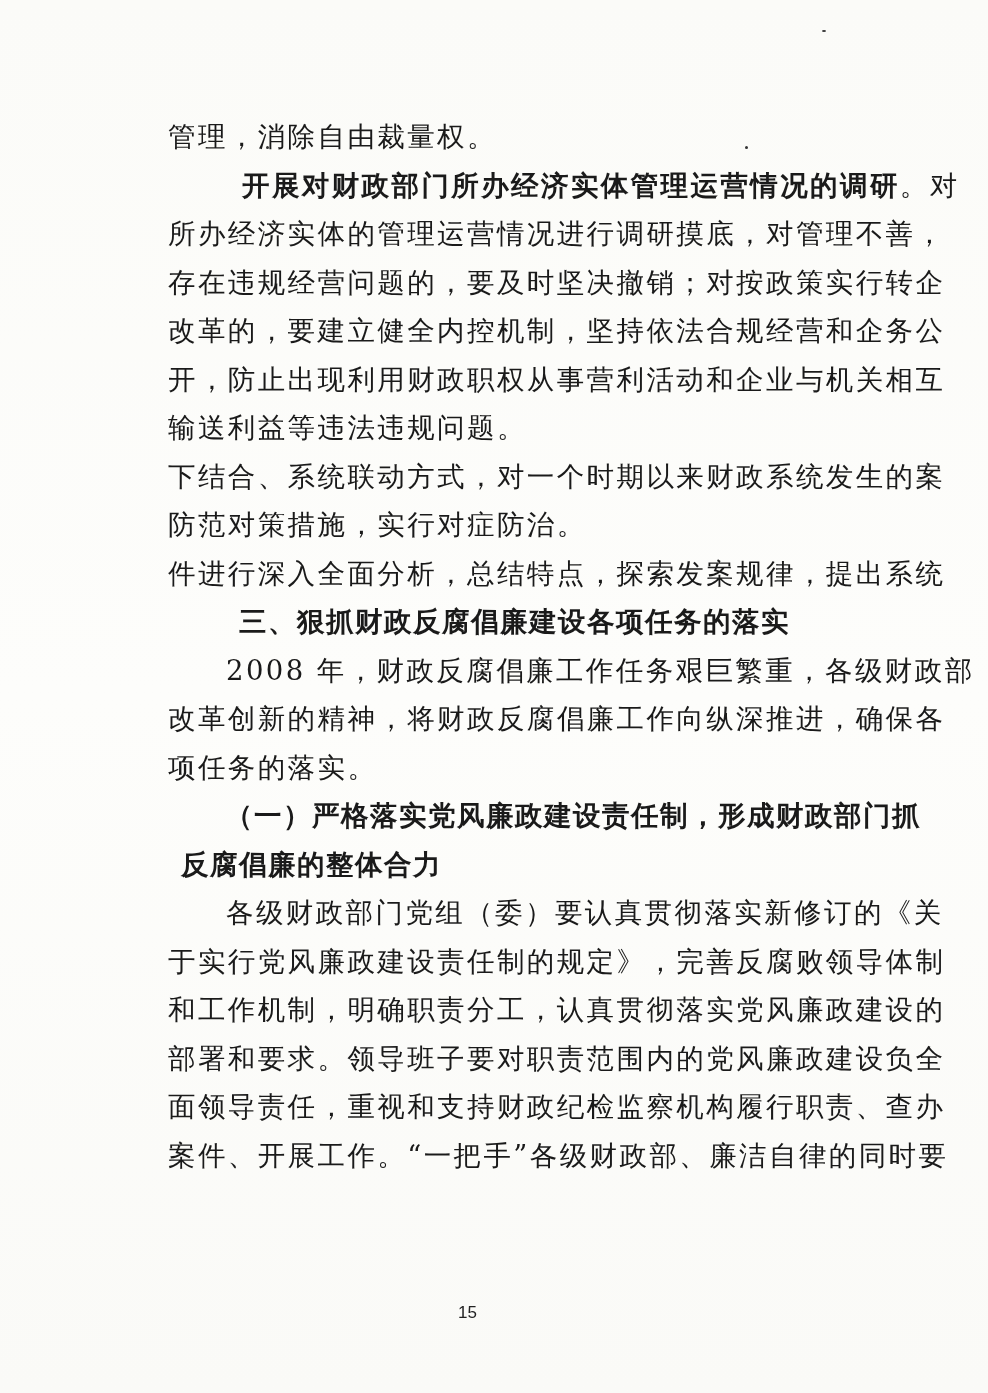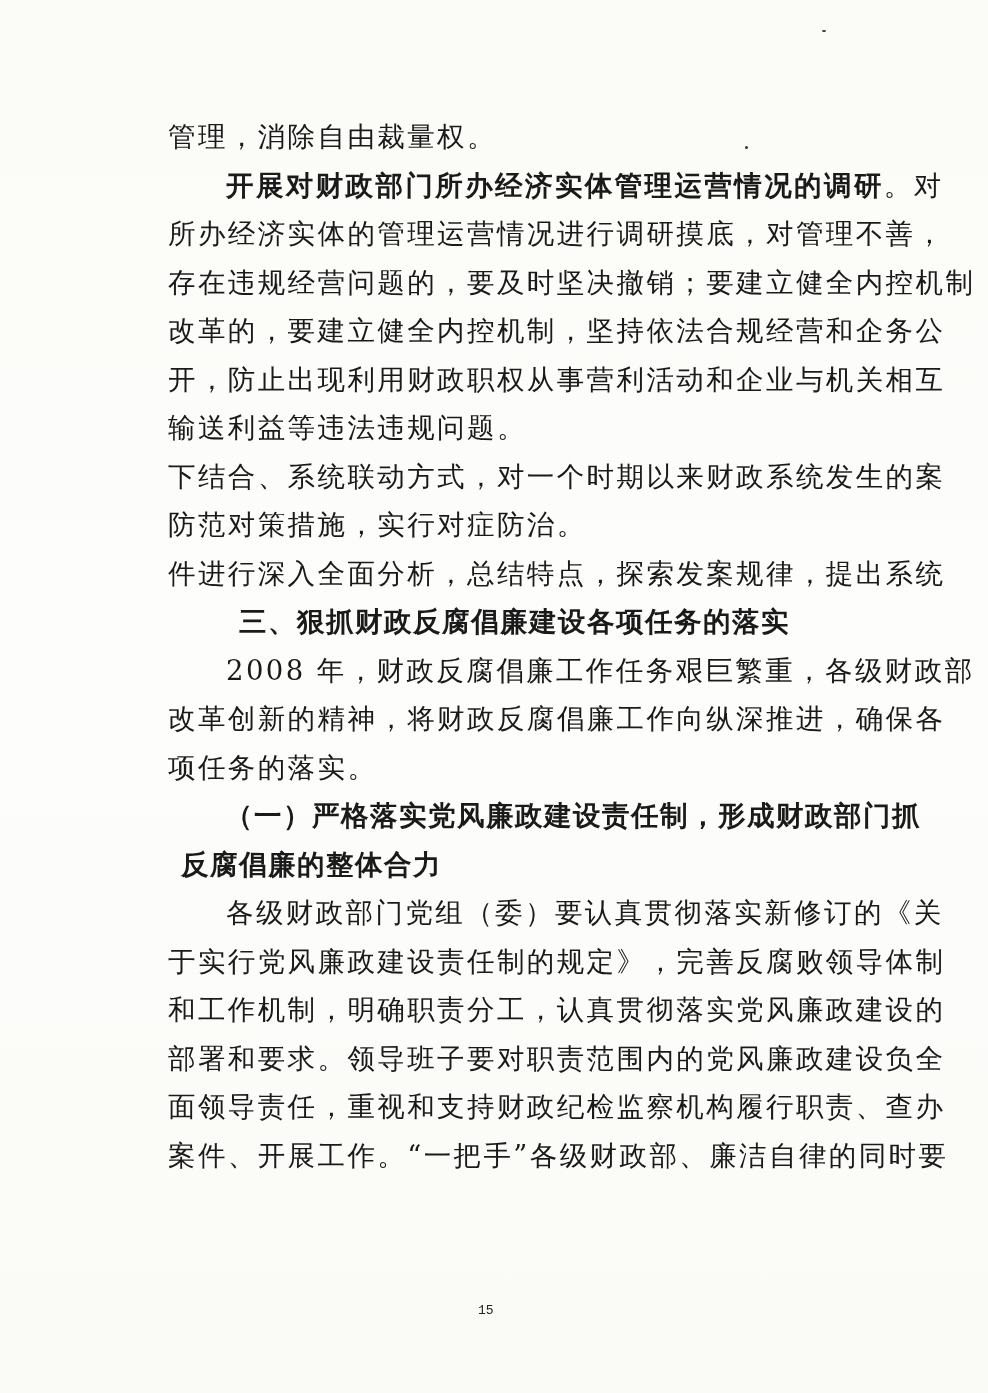--- a/index.html
+++ b/index.html
@@ -24,48 +24,48 @@
     }
     .line {
       height: 48.5px;
       line-height: 48.5px;
       font-size: 27.5px;
       letter-spacing: 2.4px;
       white-space: nowrap;
       overflow: visible;
     }
     .indent { padding-left: 58px; }
-    .bold { font-weight: bold; font-family: Liberation Serif, serif; }
+    .bold { font-weight: bold; font-family: Liberation Serif, serif; margin-left: 16px; }
     .heading { font-weight: bold; font-family: "DejaVu Sans", "Liberation Sans", sans-serif; letter-spacing: 1.5px; margin-left: 13px; }
     .page-number {
       position: absolute;
-      left: 478px; top: 1303px;
-      font-size: 13px;
-      font-family: Liberation Mono, monospace;
+      left: 458px; top: 1303px;
+      font-size: 17px;
+      font-family: Liberation Sans, sans-serif;
       color: #222;
     }
     .speck {
       position: absolute; width: 3px; height: 3px; border-radius: 50%; background: #333;
     }
   </style>
 </head>
 <body>
 
 <div class="page">
   <span class="speck" style="left:822px;top:30px;width:4px;height:2px;"></span>
   <span class="speck" style="left:266px;top:146px;"></span>
   <span class="speck" style="left:745px;top:146px;"></span>
 
   <div class="content">
 
     <div class="line">管理，消除自由裁量权。</div>
 
     <div class="line indent"><span class="bold">开展对财政部门所办经济实体管理运营情况的调研</span><span>。对</span></div>
     <div class="line">所办经济实体的管理运营情况进行调研摸底，对管理不善，</div>
-    <div class="line">存在违规经营问题的，要及时坚决撤销；要建立健全内控机制</div>
+    <div class="line">存在违规经营问题的，要及时坚决撤销；对按政策实行转企</div>
     <div class="line">改革的，要建立健全内控机制，坚持依法合规经营和企务公</div>
     <div class="line">开，防止出现利用财政职权从事营利活动和企业与机关相互</div>
     <div class="line">输送利益等违法违规问题。</div>
 
     <div class="line">下结合、系统联动方式，对一个时期以来财政系统发生的案</div>
     <div class="line">防范对策措施，实行对症防治。</div>
     <div class="line">件进行深入全面分析，总结特点，探索发案规律，提出系统</div>
 
     <div class="line indent heading">三、狠抓财政反腐倡廉建设各项任务的落实</div>
 

